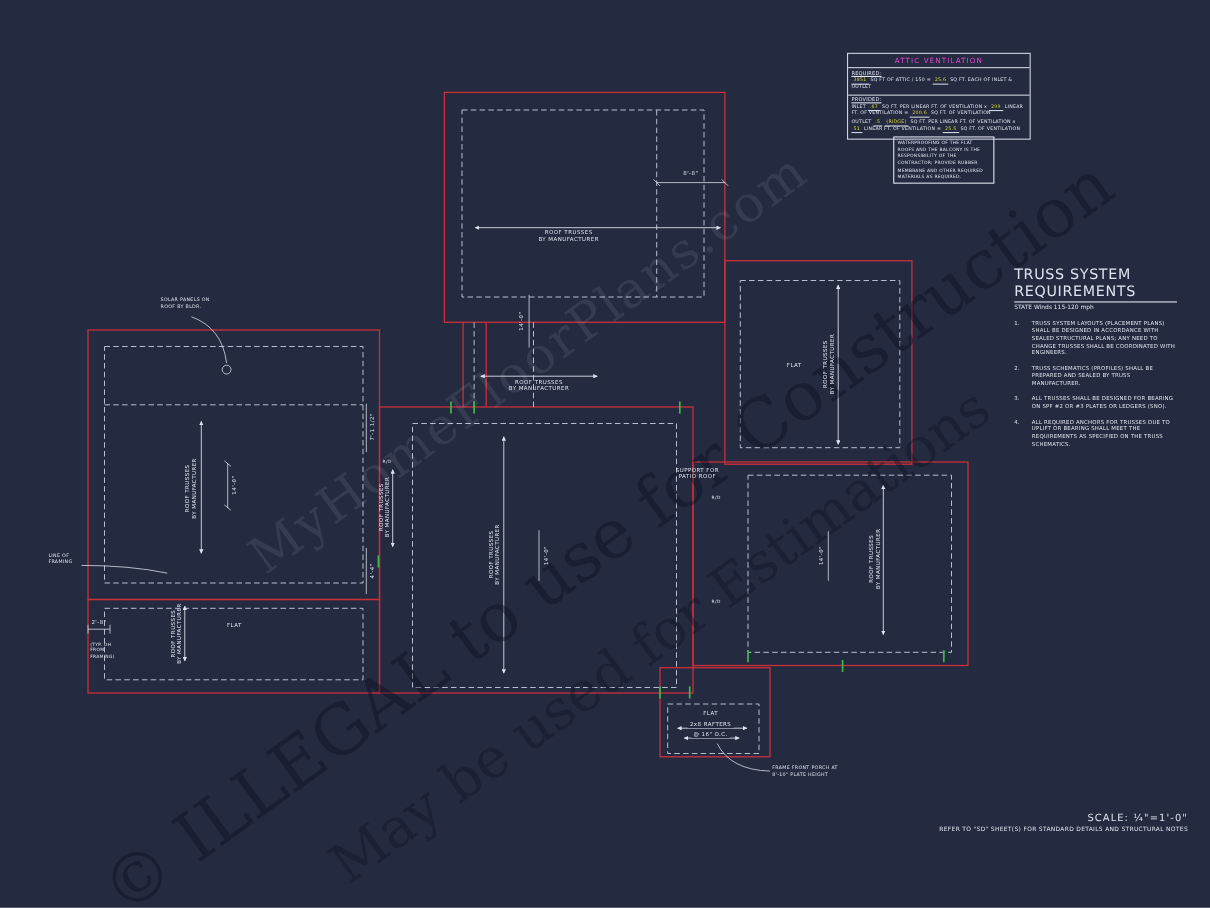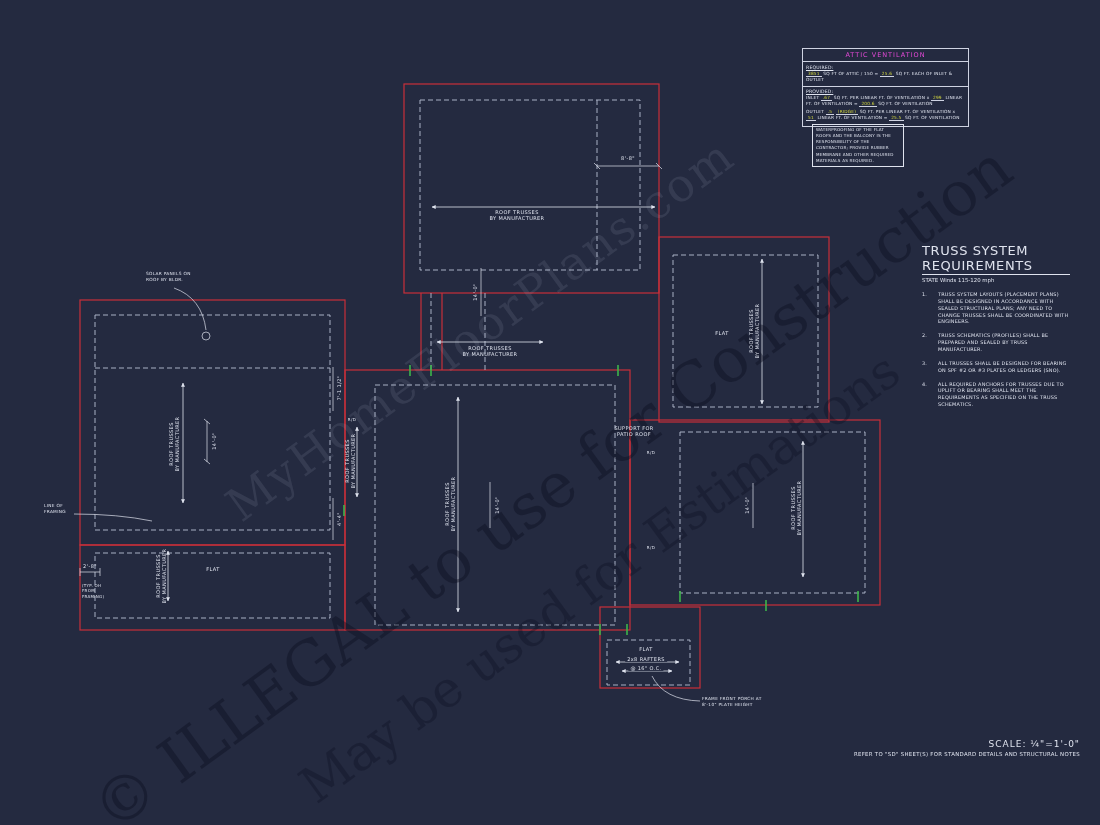--- a/index.html
+++ b/index.html
@@ -14,21 +14,21 @@
   .wm3{left:600px;top:578px;font-size:50px;color:rgba(11,15,32,0.34);}
   
   .lbl{position:absolute;z-index:3;font-size:5px;letter-spacing:.4px;line-height:1.25;
        color:#dfe3ee;text-align:center;white-space:nowrap;transform:translate(-50%,-50%);}
   .vert{transform:translate(-50%,-50%) rotate(-90deg);}
   .bg{background:#242a40;padding:0 2px;}
   .note{position:absolute;z-index:3;font-size:4.3px;letter-spacing:.3px;line-height:1.35;
         color:#dfe3ee;white-space:nowrap;}
   .tiny{font-size:4px;}
   
-  .attic{position:absolute;left:770px;top:48px;width:165px;z-index:3;border:1px solid #cfd3e2;margin-left:32px;}
+  .attic{position:absolute;left:770px;top:48px;width:165px;z-index:3;border:1px solid #cfd3e2;}
   .attic-title{color:#e549d8;font-size:6.5px;letter-spacing:1px;text-align:center;
                border-bottom:1px solid #cfd3e2;padding:2px 0;}
   .attic-body{padding:2px 3px 3px 3px;font-size:4.3px;letter-spacing:.2px;}
   .attic-sec{text-decoration:underline;font-size:4.6px;margin:1px 0;}
   .attic-line{line-height:1.5;margin:1px 0;}
   .attic-div{border-top:1px solid #cfd3e2;margin:2px -3px;}
   .val{color:#d4d83e;border-bottom:.5px solid #cfd3e2;padding:0 2px;}
   
   .wproof{position:absolute;left:812px;top:124px;width:84px;z-index:3;border:1px solid #dfe3ee;
           padding:2px 3px;font-size:4.1px;line-height:1.5;letter-spacing:.2px;text-align:left;}

